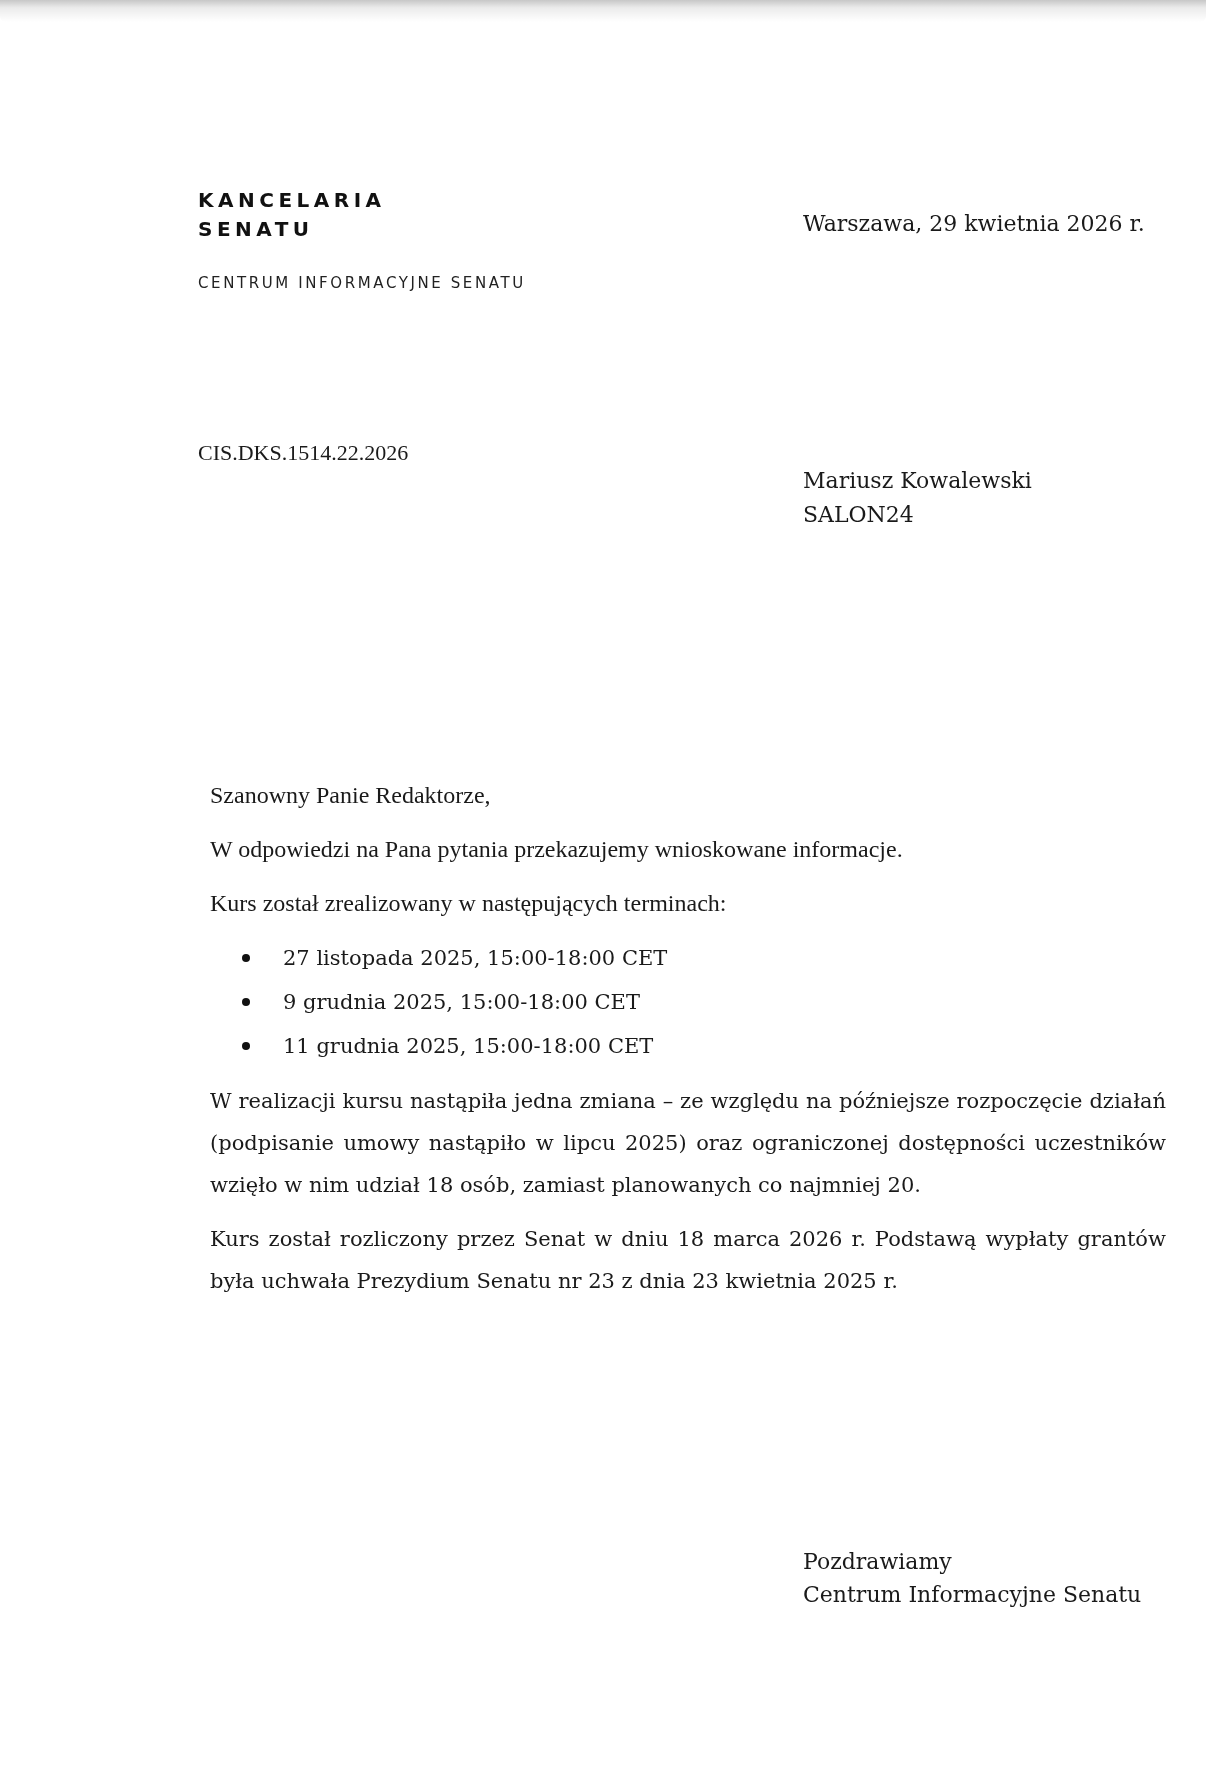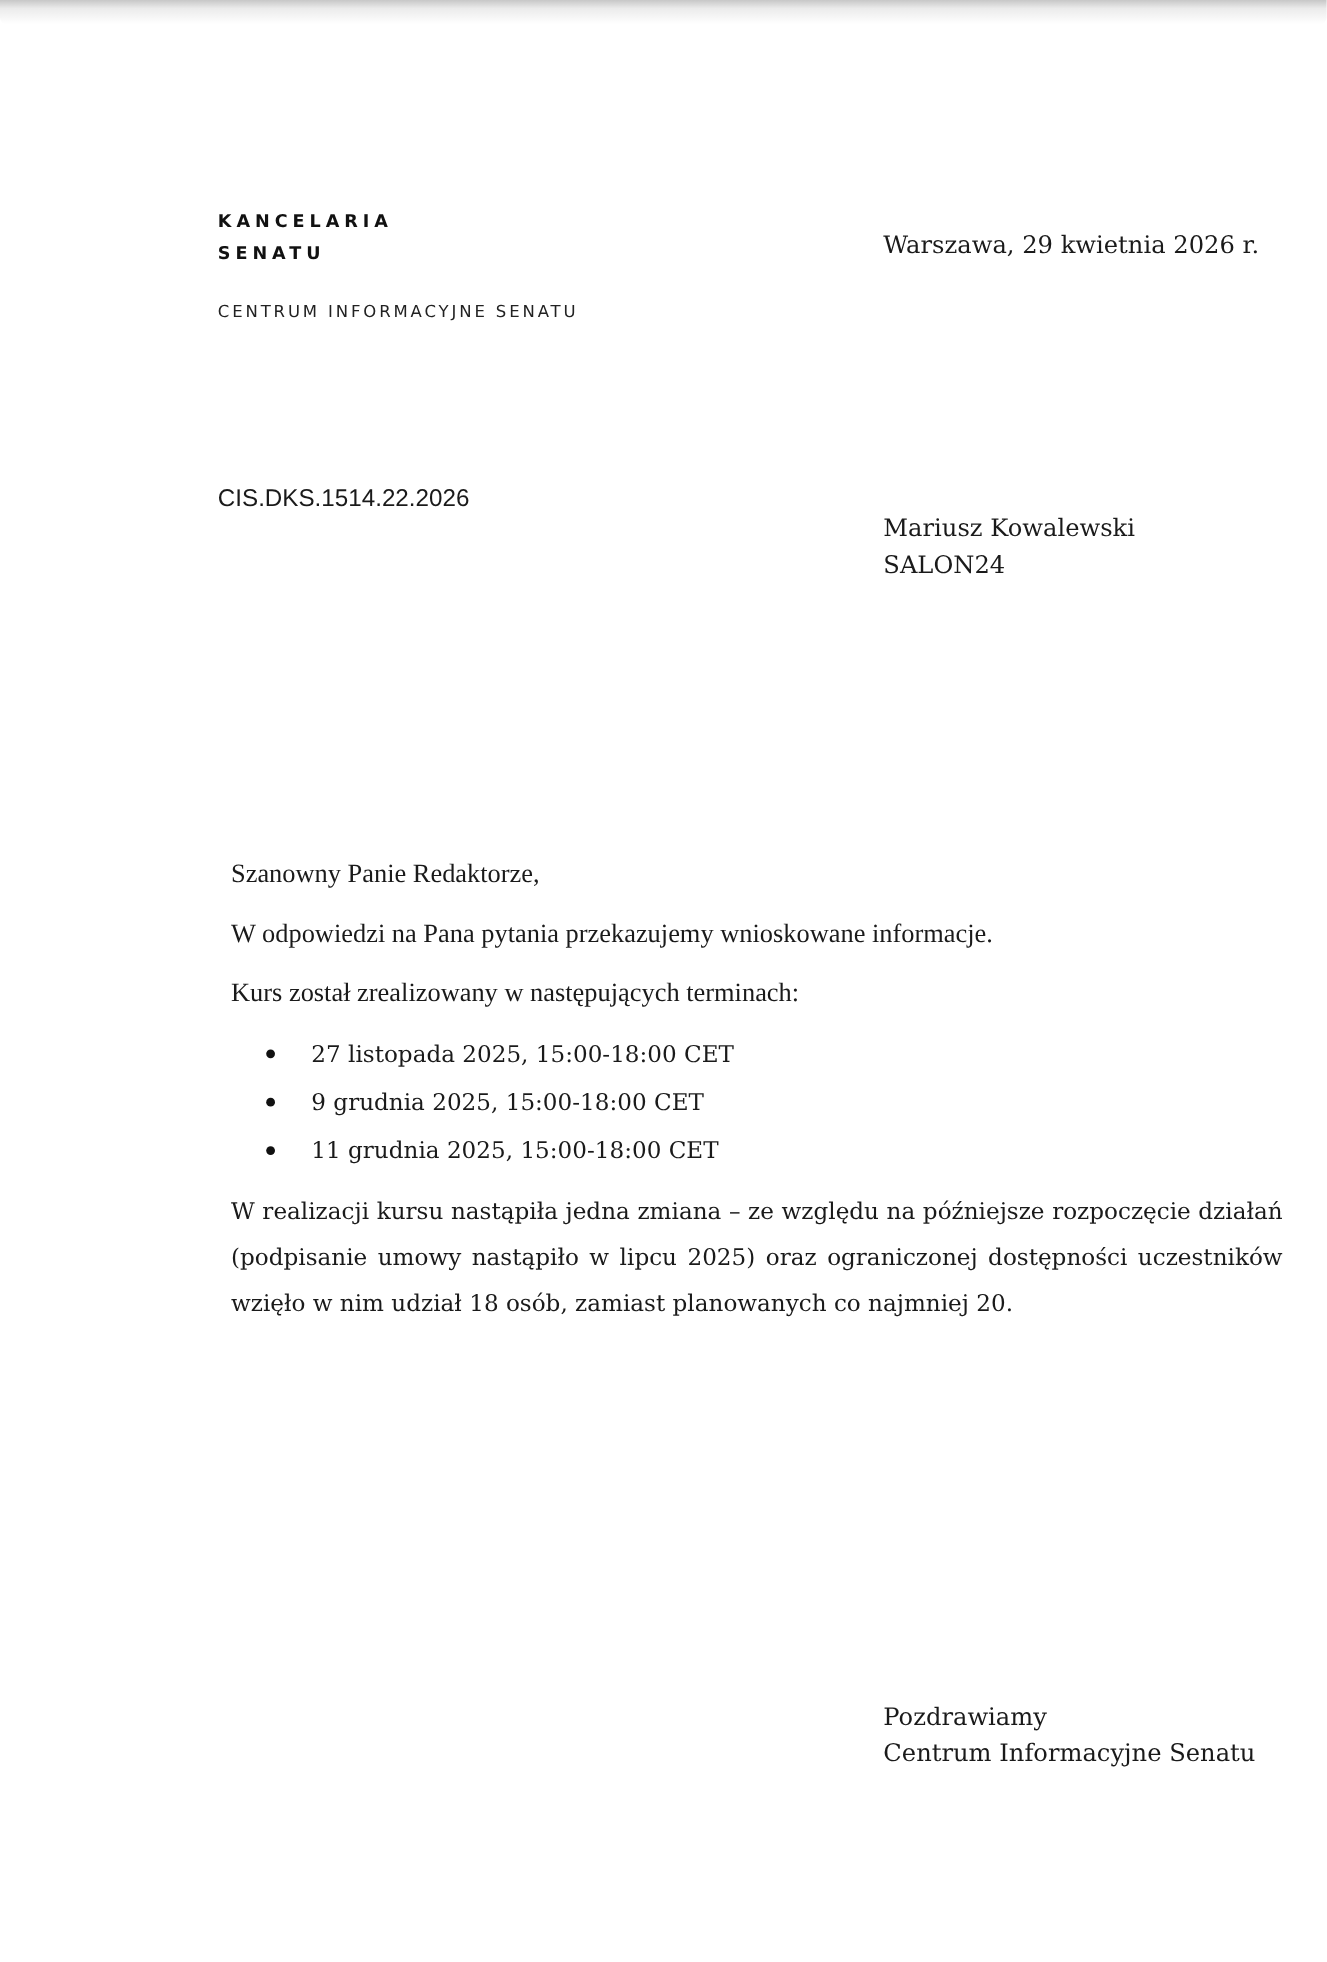--- a/index.html
+++ b/index.html
@@ -22,21 +22,21 @@
       background: linear-gradient(to bottom, rgba(0,0,0,0.22) 0%, rgba(0,0,0,0.08) 35%, rgba(0,0,0,0) 100%);
       border-radius: 0 0 6px 6px;
     }
 
     .org-name {
       position: absolute;
       left: 198px;
       top: 186px;
       font-family: "DejaVu Sans", "Liberation Sans", sans-serif;
       font-weight: bold;
-      font-size: 16px;
+      font-size: 20px;
       letter-spacing: 4.5px;
       line-height: 29px;
       color: #111;
     }
     .org-dept {
       position: absolute;
       left: 198px;
       top: 274px;
       font-family: "DejaVu Sans", "Liberation Sans", sans-serif;
       font-size: 15px;
@@ -48,21 +48,21 @@
       left: 803px;
       top: 211px;
       font-family: "DejaVu Serif", "Liberation Serif", serif;
       font-size: 22px;
       color: #1a1a1a;
     }
     .ref-number {
       position: absolute;
       left: 198px;
       top: 440px;
-      font-family: Liberation Sans, sans-serif;
+      font-family: Liberation Serif, serif;
       font-size: 22px;
       color: #1a1a1a;
     }
     .recipient {
       position: absolute;
       left: 803px;
       top: 464px;
       font-family: "DejaVu Serif", "Liberation Serif", serif;
       font-size: 22px;
       line-height: 34px;
@@ -148,18 +148,19 @@
     <li>
       <span class="bullet"></span>
       <span>9 grudnia 2025, 15:00-18:00 CET</span>
     </li>
     <li>
       <span class="bullet"></span>
       <span>11 grudnia 2025, 15:00-18:00 CET</span>
     </li>
   </ul>
   <p class="justify">W realizacji kursu nastąpiła jedna zmiana – ze względu na późniejsze rozpoczęcie działań (podpisanie umowy nastąpiło w lipcu 2025) oraz ograniczonej dostępności uczestników wzięło w nim udział 18 osób, zamiast  planowanych co najmniej 20.</p>
+  <p class="justify">Kurs został rozliczony przez Senat w dniu 18 marca 2026 r. Podstawą wypłaty grantów była uchwała Prezydium Senatu nr 23 z dnia 23 kwietnia 2025 r.</p>
 </div>
 
 <div class="closing">
   <span class="line">Pozdrawiamy</span>
   <span class="line">Centrum Informacyjne Senatu</span>
 </div>
 
 </body></html>

